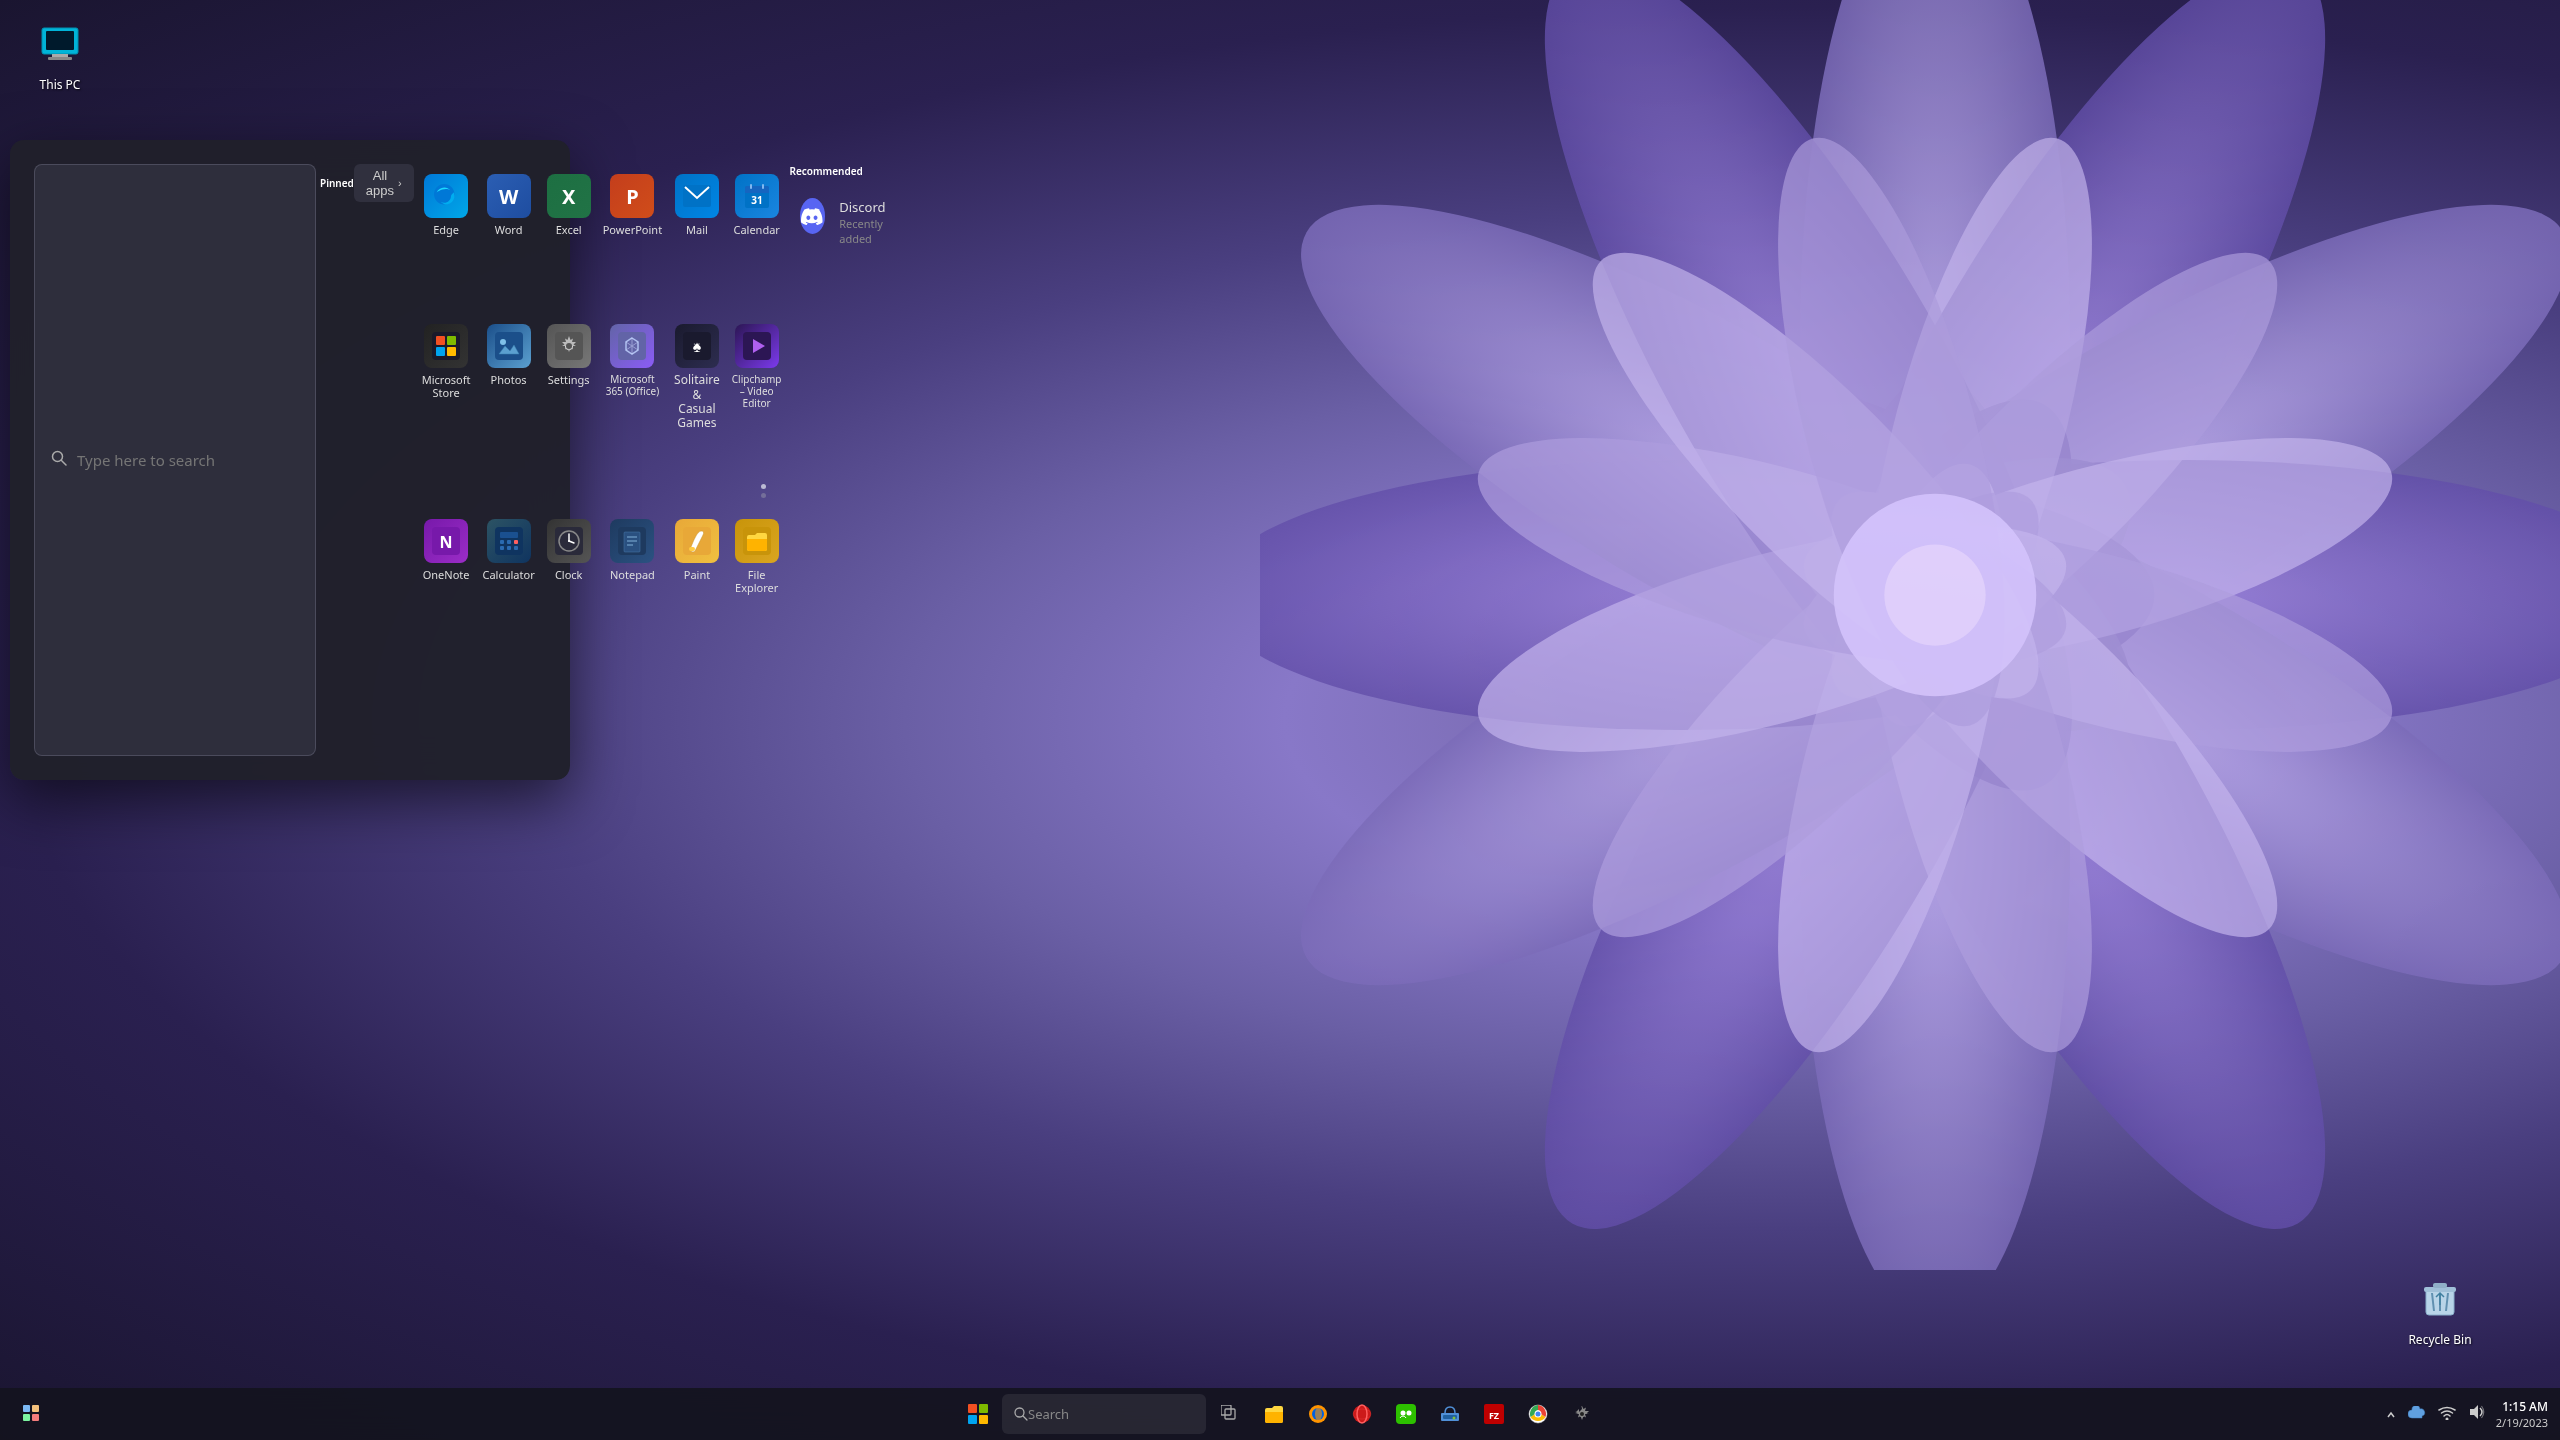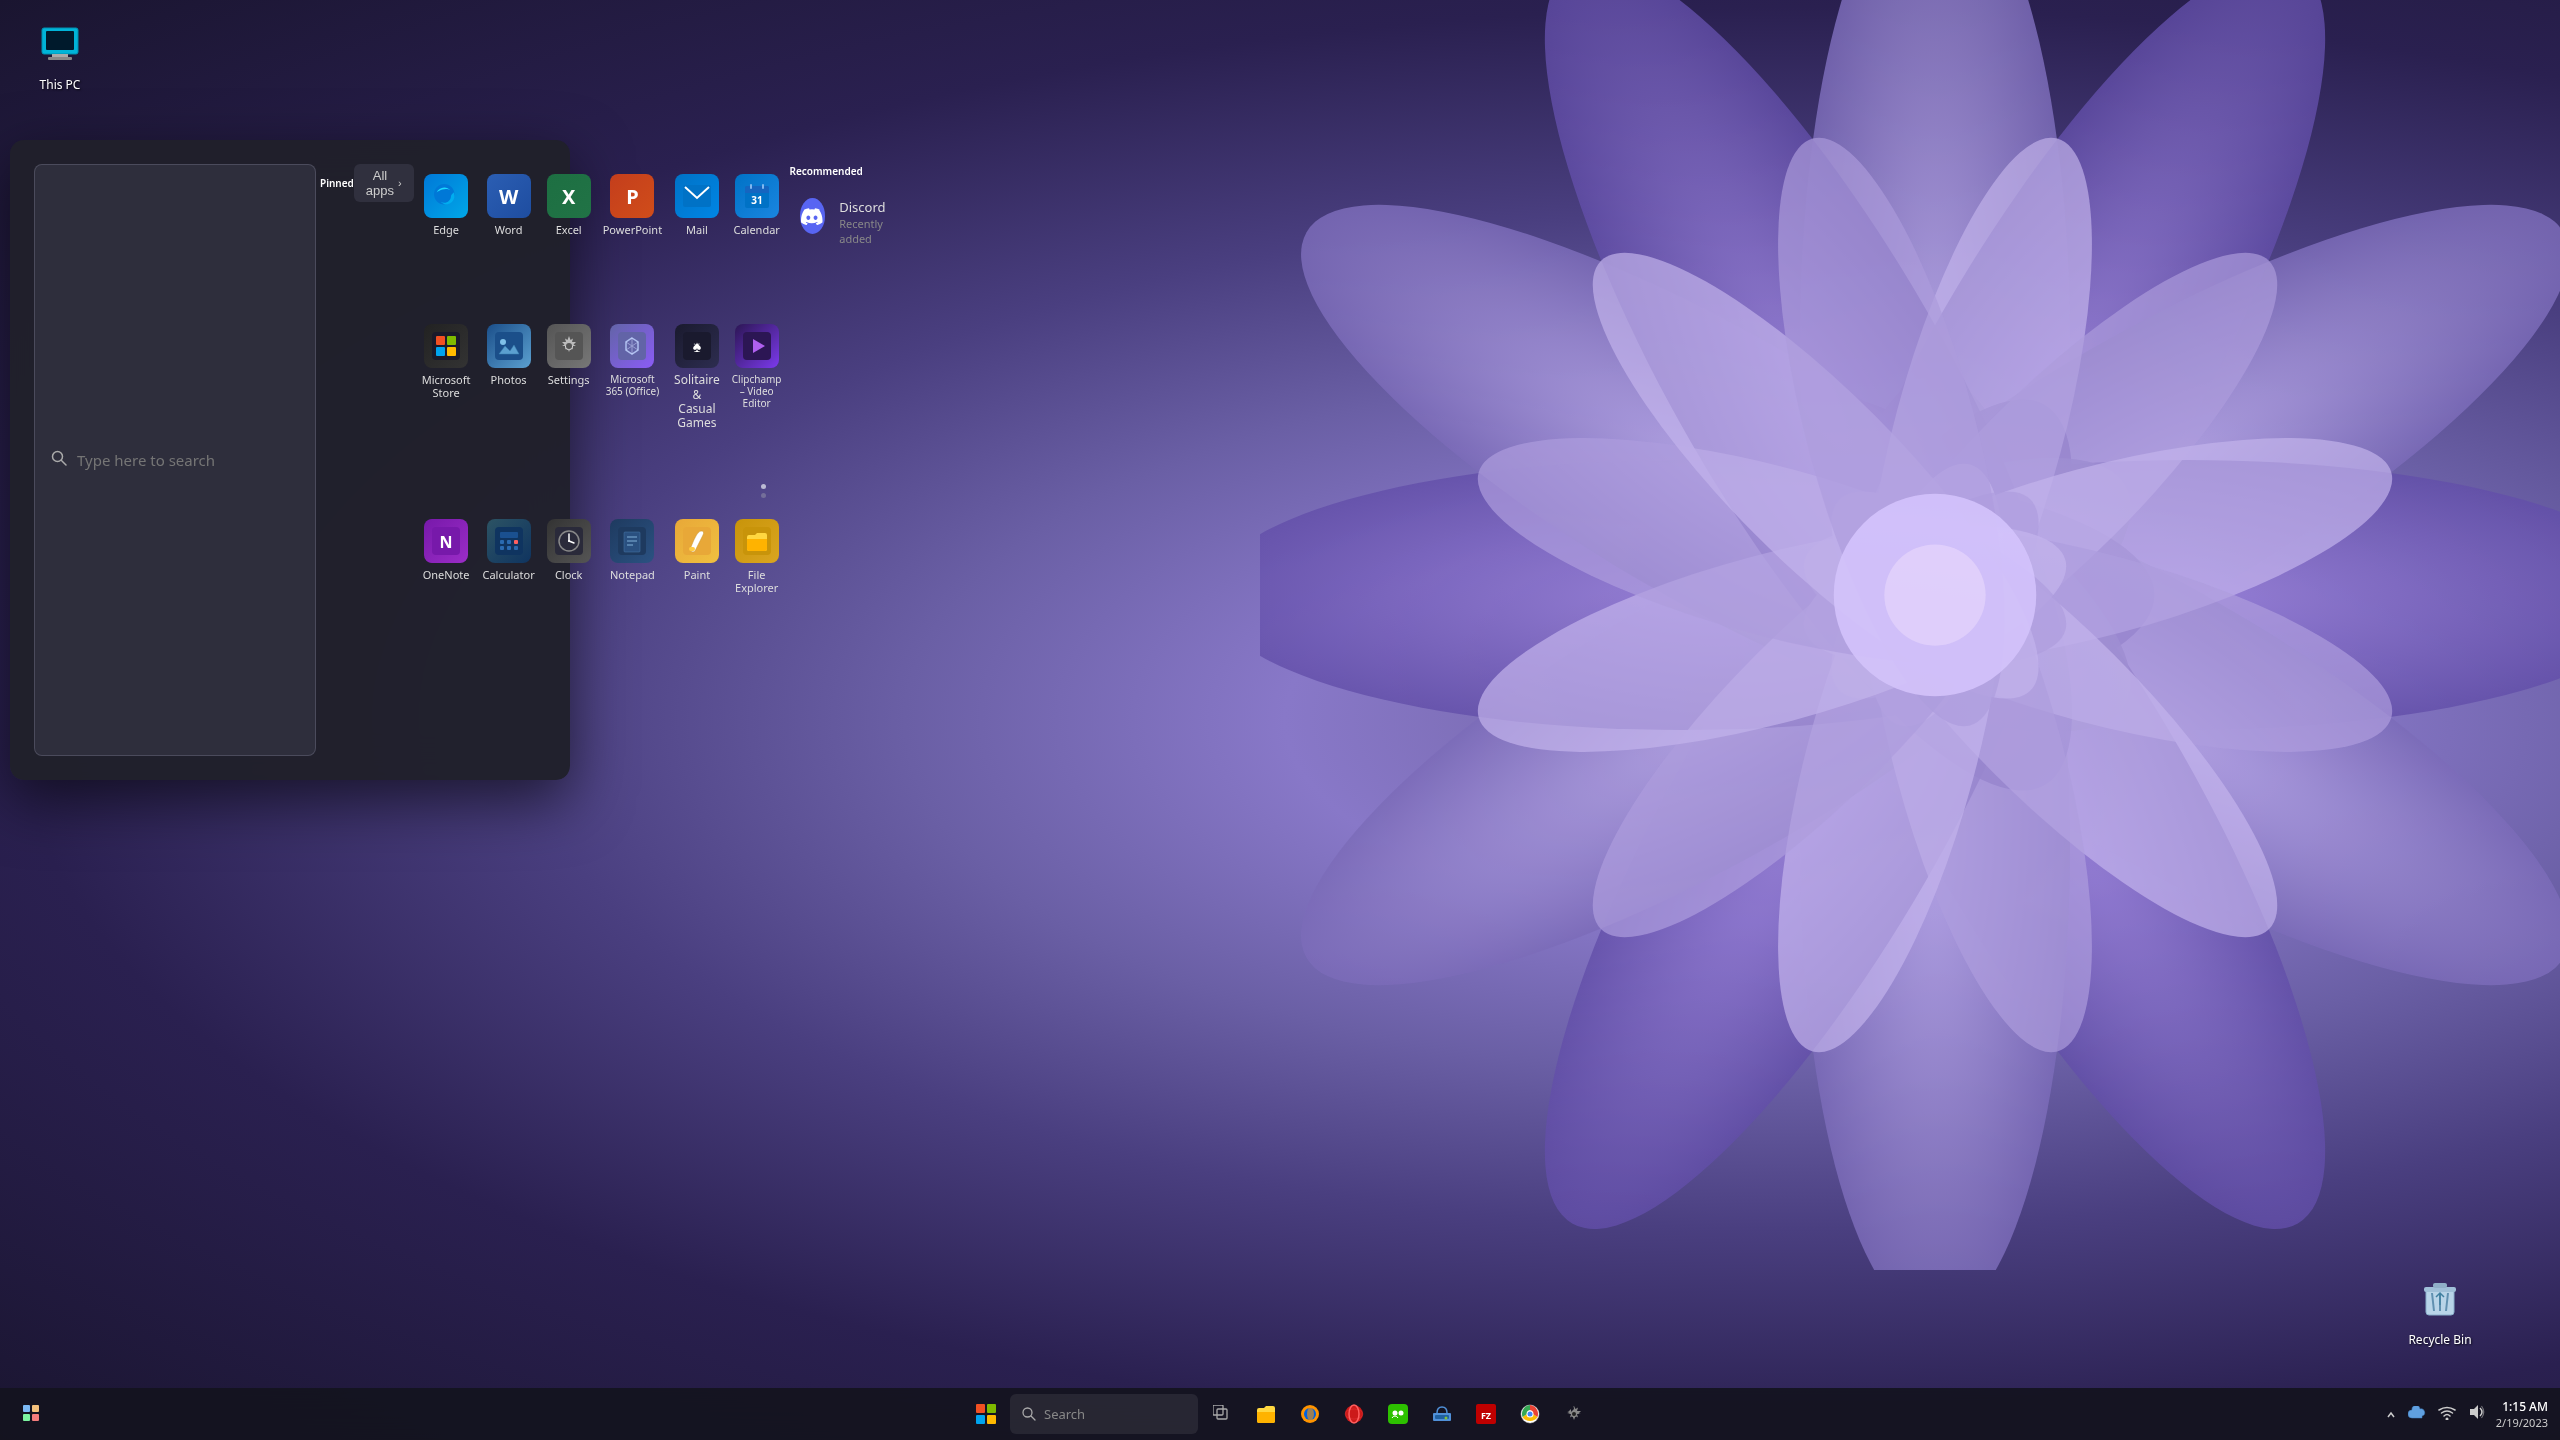--- a/index.html
+++ b/index.html
@@ -679,21 +679,21 @@
 
     <div class="tb-icon">
       <svg width="20" height="20" viewBox="0 0 20 20">
         <rect x="0" y="0" width="9" height="9" rx="1" fill="#f25022"></rect>
         <rect x="11" y="0" width="9" height="9" rx="1" fill="#7fba00"></rect>
         <rect x="0" y="11" width="9" height="9" rx="1" fill="#00a4ef"></rect>
         <rect x="11" y="11" width="9" height="9" rx="1" fill="#ffb900"></rect>
       </svg>
     </div>
 
-    <div class="tb-icon" style="width:188px;justify-content:flex-start;gap:8px;padding:2px 12px;background:rgba(255,255,255,0.08);border-radius:6px;">
+    <div class="tb-icon" style="width:204px;justify-content:flex-start;padding:2px 12px;background:rgba(255,255,255,0.08);border-radius:6px;">
       <svg width="14" height="14" viewBox="0 0 14 14" style="flex-shrink:0;">
         <circle cx="5.5" cy="5.5" r="4.5" stroke="#aaa" stroke-width="1.3" fill="none"></circle>
         <line x1="9" y1="9" x2="13" y2="13" stroke="#aaa" stroke-width="1.3" stroke-linecap="round"></line>
       </svg>
       <span style="color:#888;font-size:13px;">Search</span>
     </div>
 
     <div class="tb-icon">
       <svg width="18" height="18" viewBox="0 0 18 18">
         <rect x="0" y="0" width="10" height="10" rx="1" fill="none" stroke="#aaa" stroke-width="1.3"></rect>

